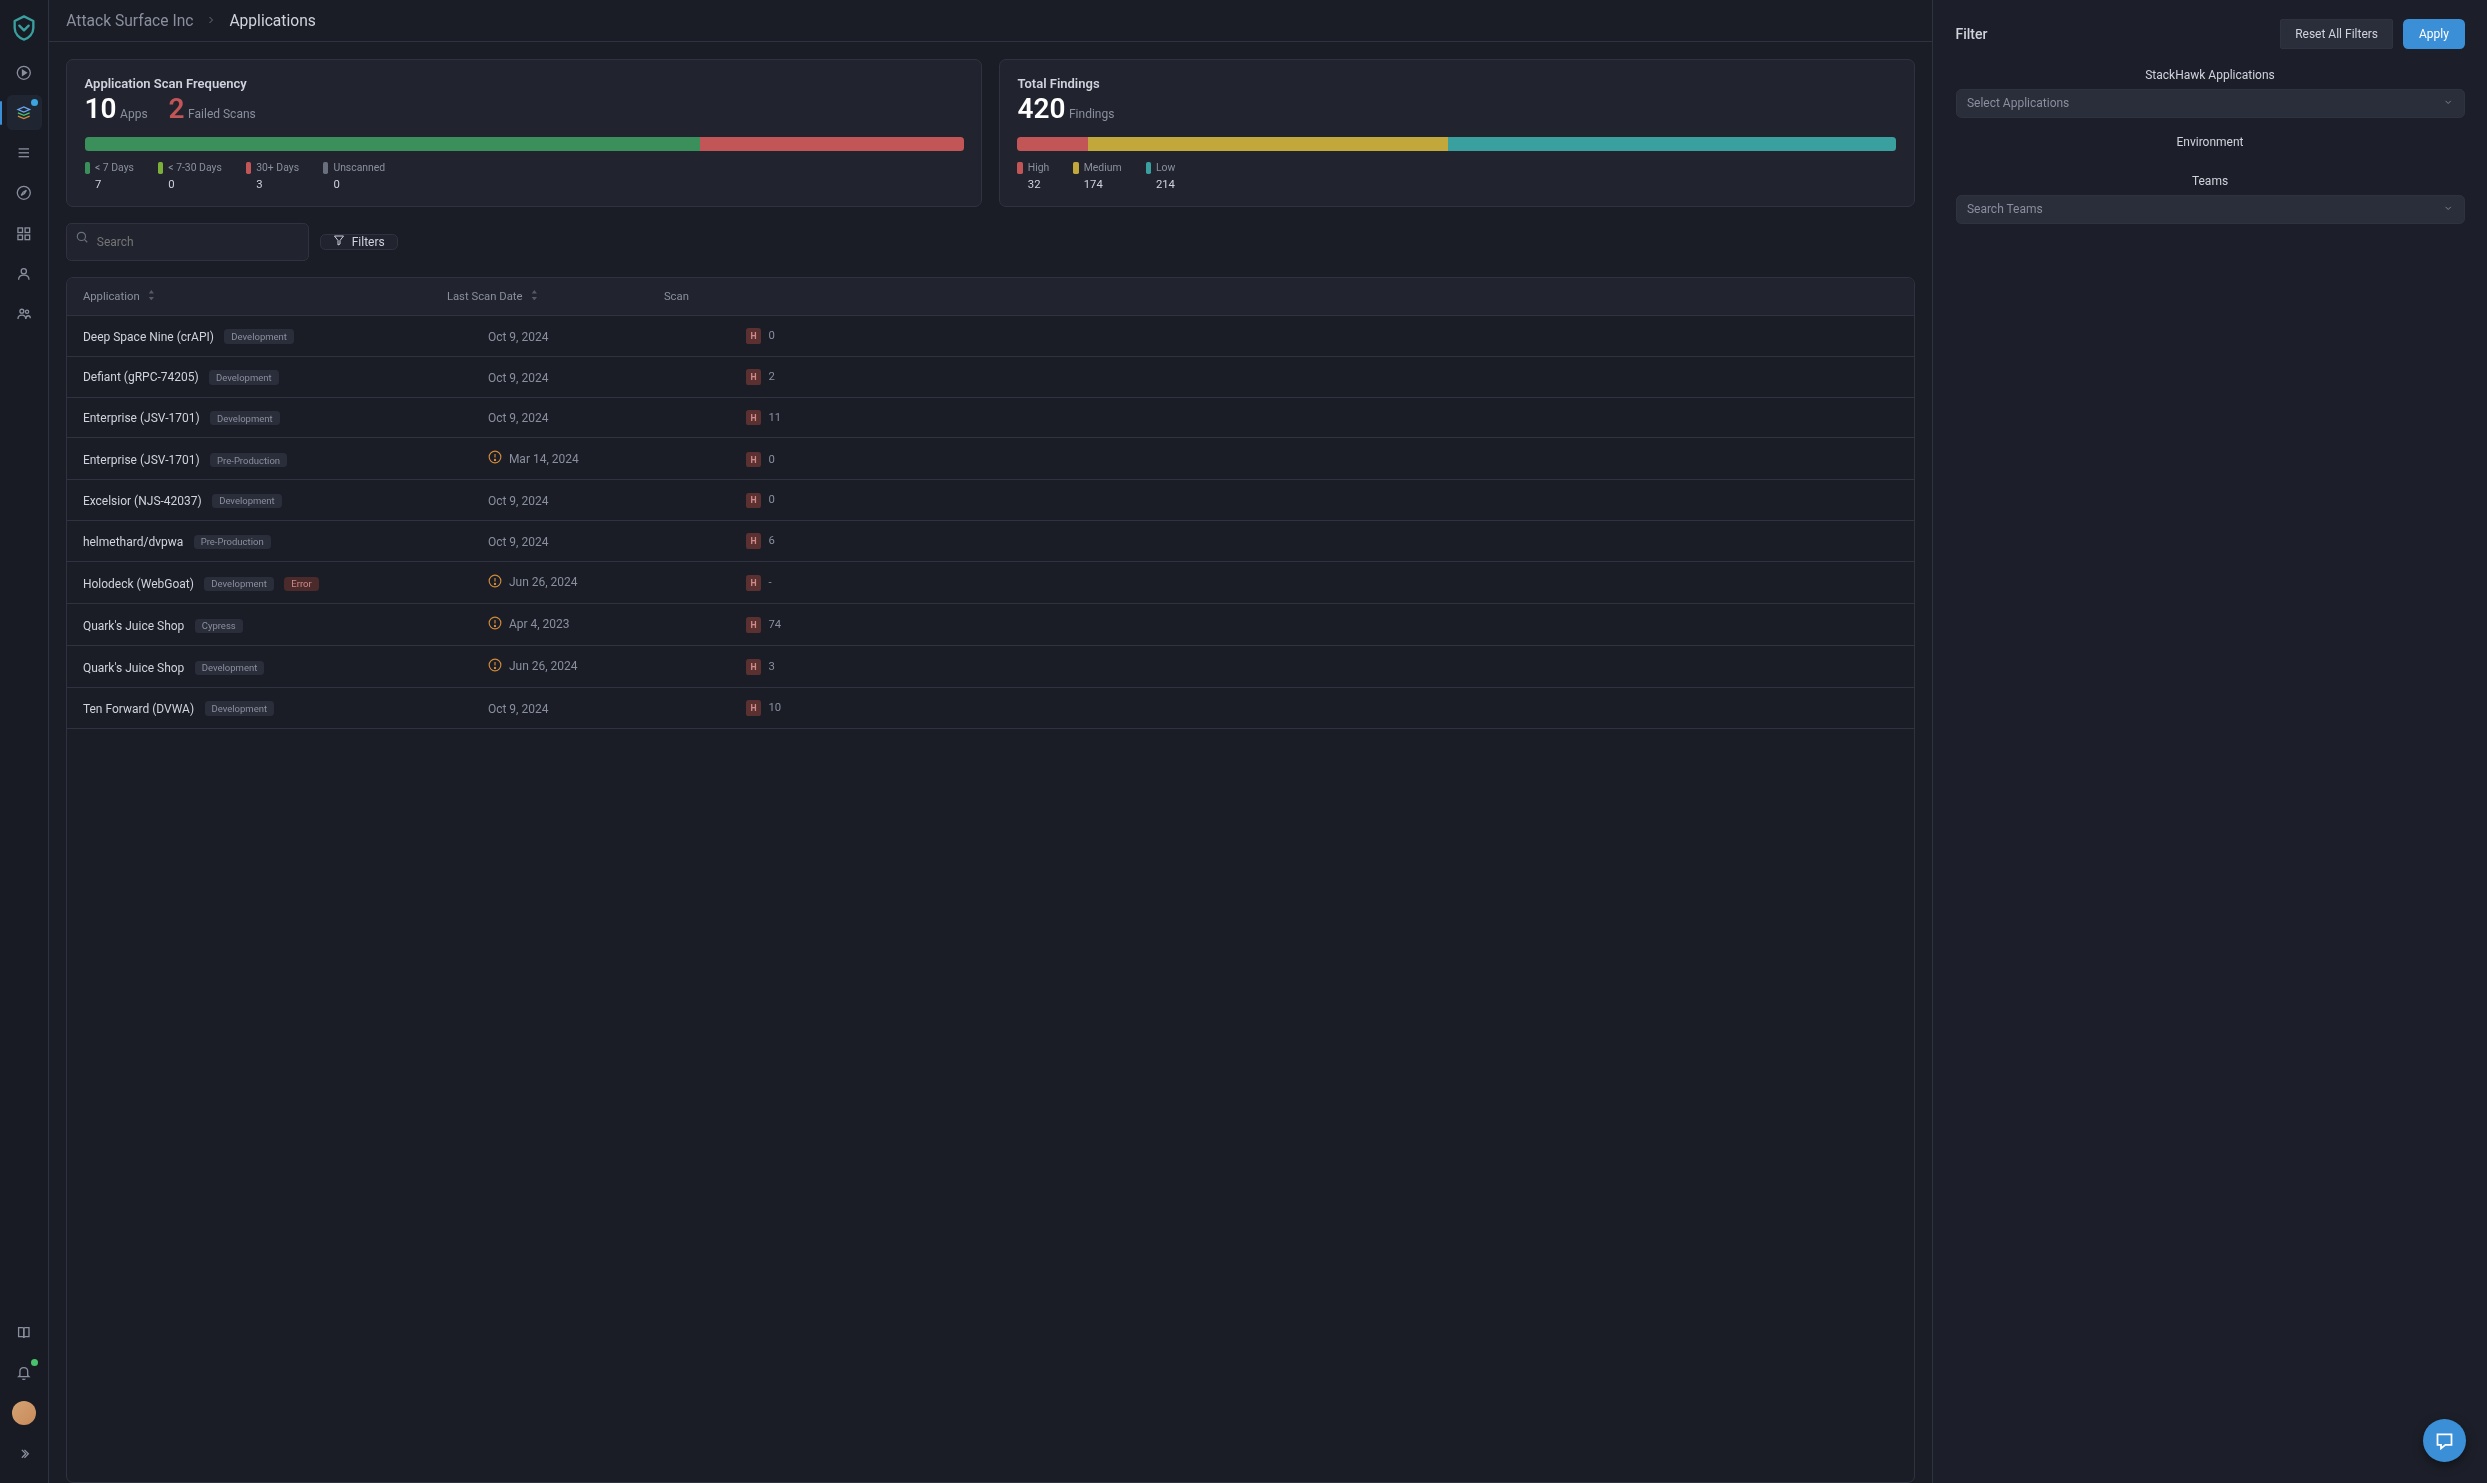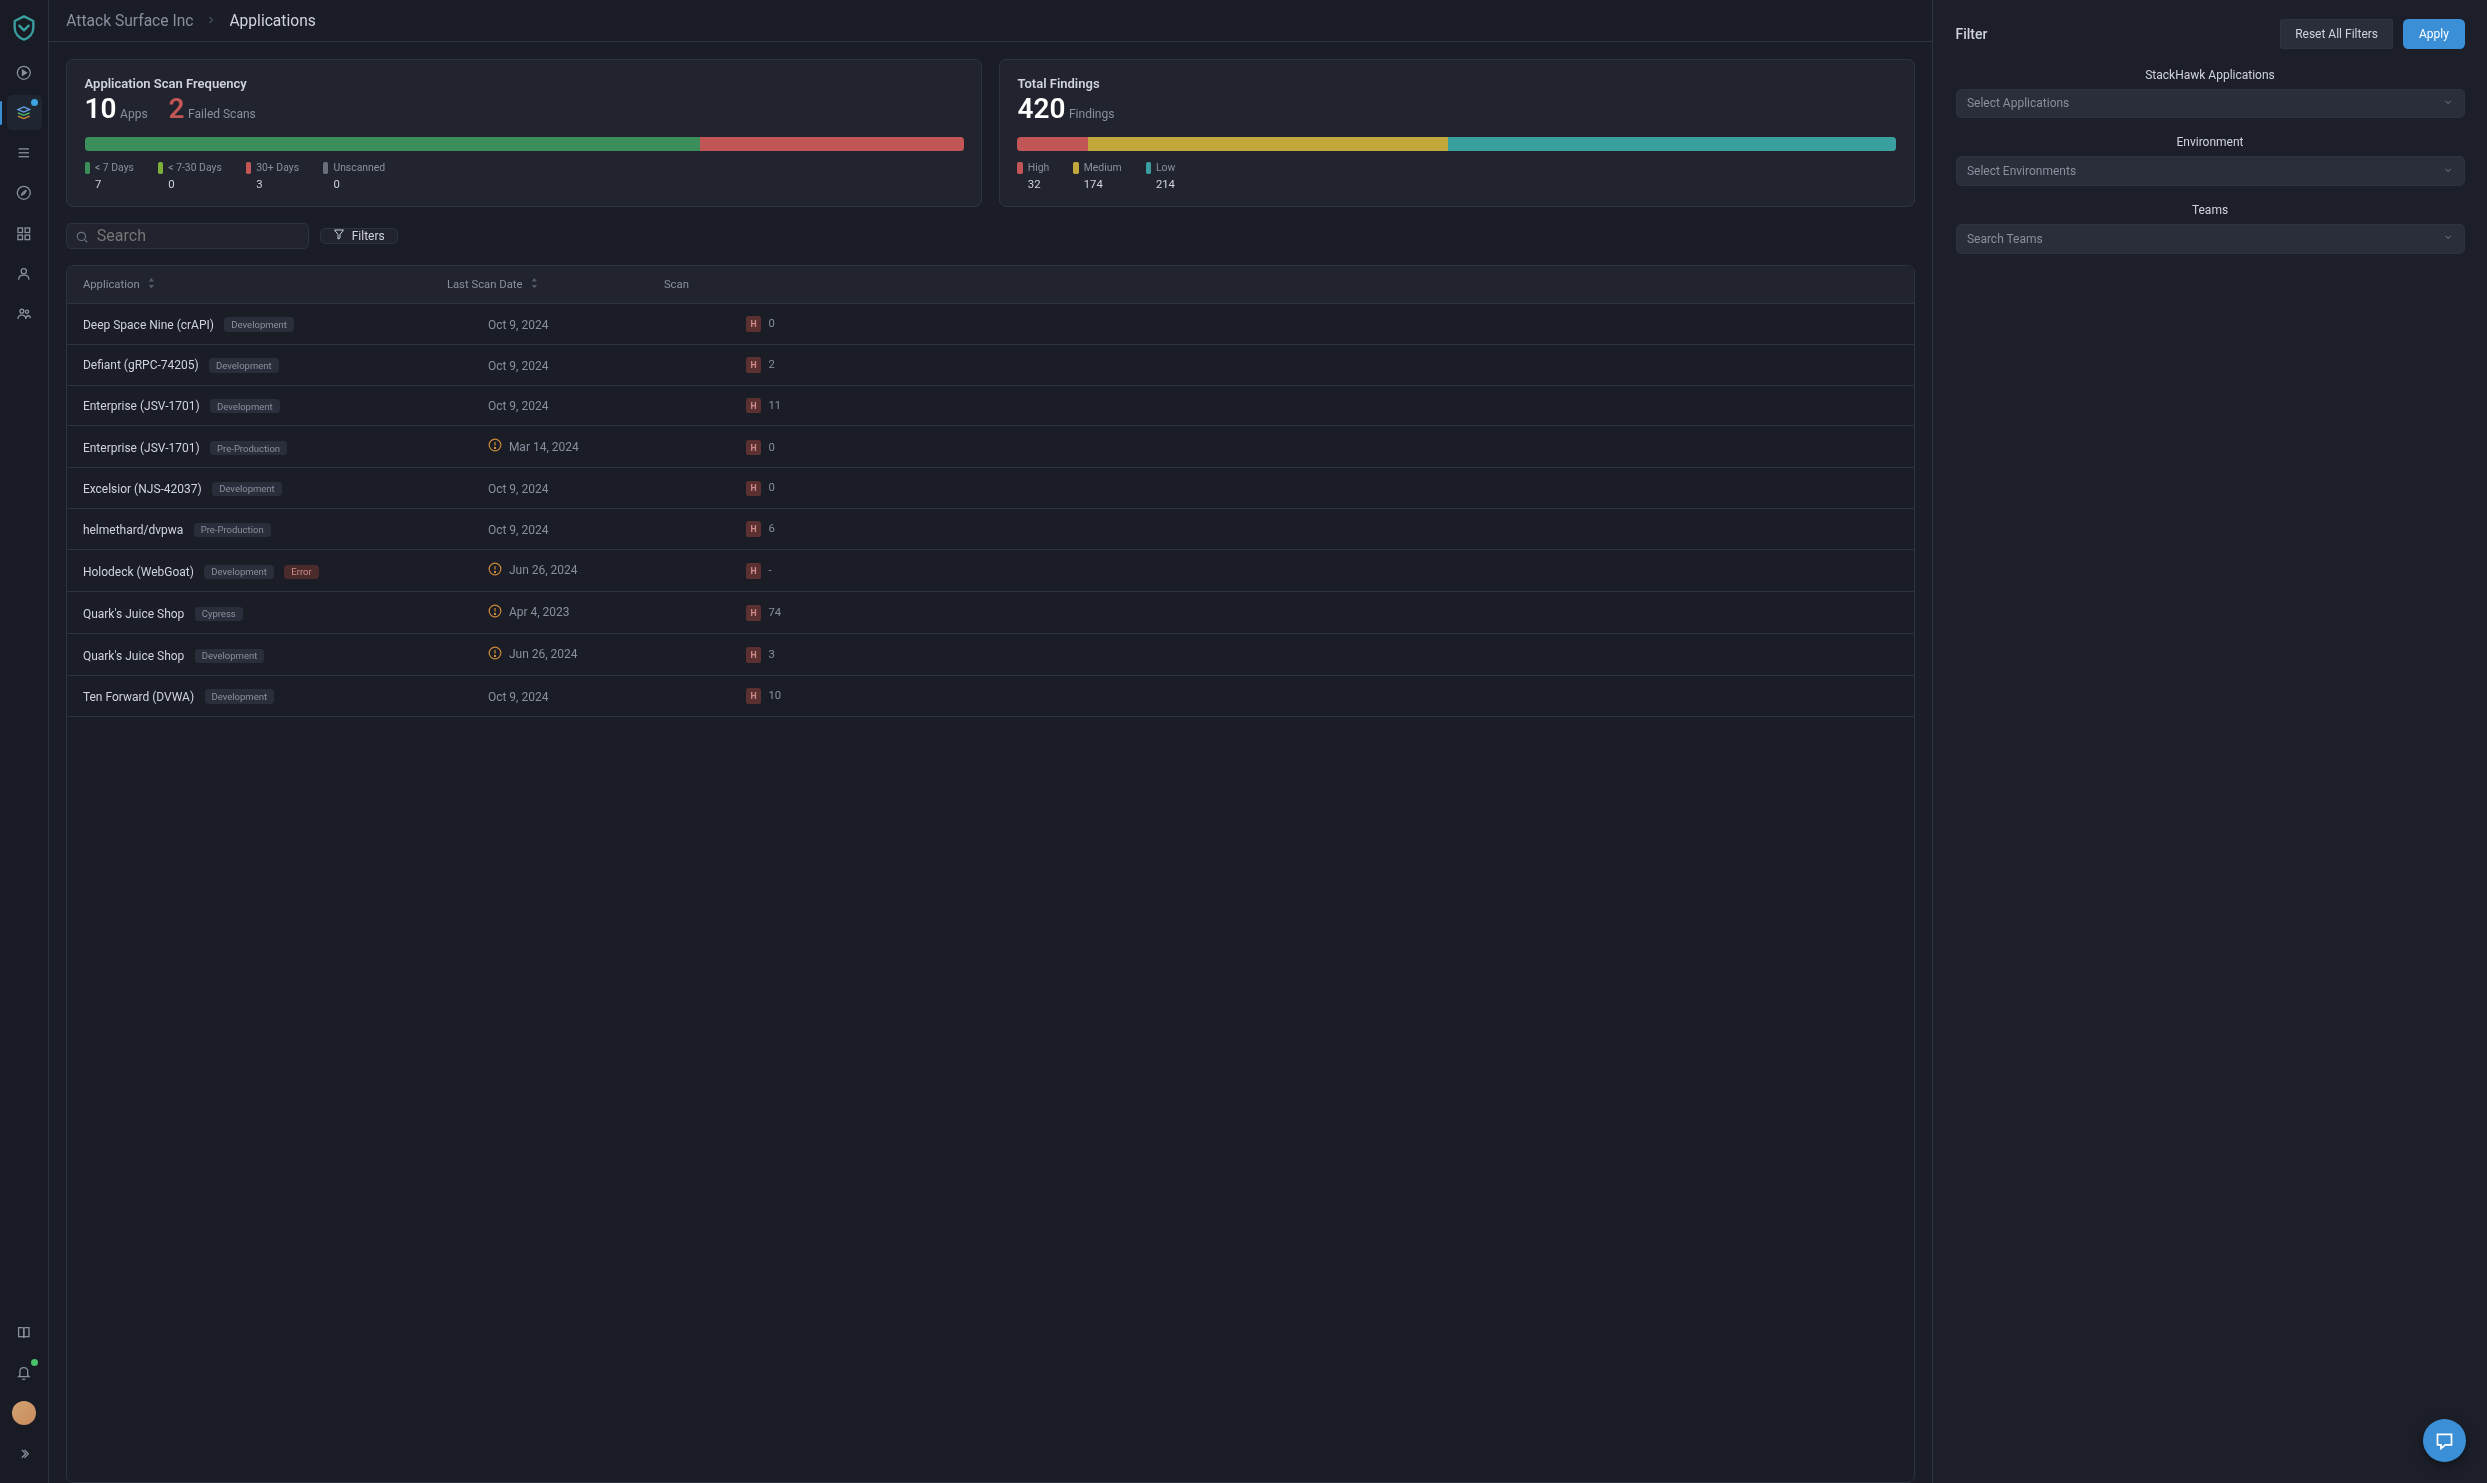--- a/index.html
+++ b/index.html
@@ -55,21 +55,21 @@
   .bar{height:14px;border-radius:3.5px;overflow:hidden;display:flex;margin-bottom:10.4px;}
   .bar-seg{height:100%;}
   .legend{display:flex;gap:24px;}
   .legend-item{display:flex;flex-direction:column;gap:3.5px;}
   .legend-top{display:flex;align-items:center;gap:5.2px;font-size:10.4px;color:var(--text-dim);}
   .swatch{width:5.2px;height:12px;border-radius:1.7px;}
   .legend-val{font-size:11.3px;color:var(--text);padding-left:10.4px;}
 
   .toolbar{display:flex;gap:10.4px;align-items:center;}
   .search-wrap{position:relative;width:243px;}
-  .search-wrap input{width:100%;height:26px;background:var(--panel);border:0.9px solid var(--border);border-radius:5.2px;padding:0 10.4px 0 29.5px;color:var(--text);font-size:16px;}
+  .search-wrap input{width:100%;height:38px;background:var(--panel);border:0.9px solid var(--border);border-radius:5.2px;padding:0 10.4px 0 29.5px;color:var(--text);font-size:12px;}
   .search-wrap .ico{position:absolute;left:8.7px;top:7px;color:var(--text-dimmer);}
   .btn{height:16px;padding:0 12px;background:var(--panel);border:0.9px solid var(--border);border-radius:5.2px;color:var(--text);font-size:12px;display:inline-flex;align-items:center;gap:7px;cursor:pointer;}
 
   .table-wrap{flex:1;border:0.9px solid var(--border);border-radius:7px;overflow:hidden;display:flex;flex-direction:column;}
   .thead{display:flex;padding:12px 15.6px;background:var(--panel);color:var(--text-dim);font-size:11.3px;border-bottom:0.9px solid var(--border);}
   .col-app{flex:0 0 364px;display:flex;align-items:center;gap:7px;}
   .col-date{flex:0 0 217px;display:flex;align-items:center;gap:7px;}
   .col-scan{flex:1;}
   .sort-ico{opacity:.5;}
   .tbody{flex:1;overflow-y:auto;}
@@ -482,26 +482,20 @@
       <label>StackHawk Applications</label>
       <div class="select">
         <span>Select Applications</span>
         <span><svg width="10.4" height="10.4" viewBox="0 0 24 24" fill="none" stroke="currentColor" stroke-width="2">
               <polyline points="6,9 12,15 18,9"></polyline>
             </svg></span>
       </div>
     </div>
     <div class="field">
       <label>Environment</label>
-      <div class="select">
-        <span>Select Environments</span>
-        <span><svg width="10.4" height="10.4" viewBox="0 0 24 24" fill="none" stroke="currentColor" stroke-width="2">
-              <polyline points="6,9 12,15 18,9"></polyline>
-            </svg></span>
-      </div>
     </div>
     <div class="field">
       <label>Teams</label>
       <div class="select">
         <span>Search Teams</span>
         <span><svg width="10.4" height="10.4" viewBox="0 0 24 24" fill="none" stroke="currentColor" stroke-width="2">
               <polyline points="6,9 12,15 18,9"></polyline>
             </svg></span>
       </div>
     </div>

